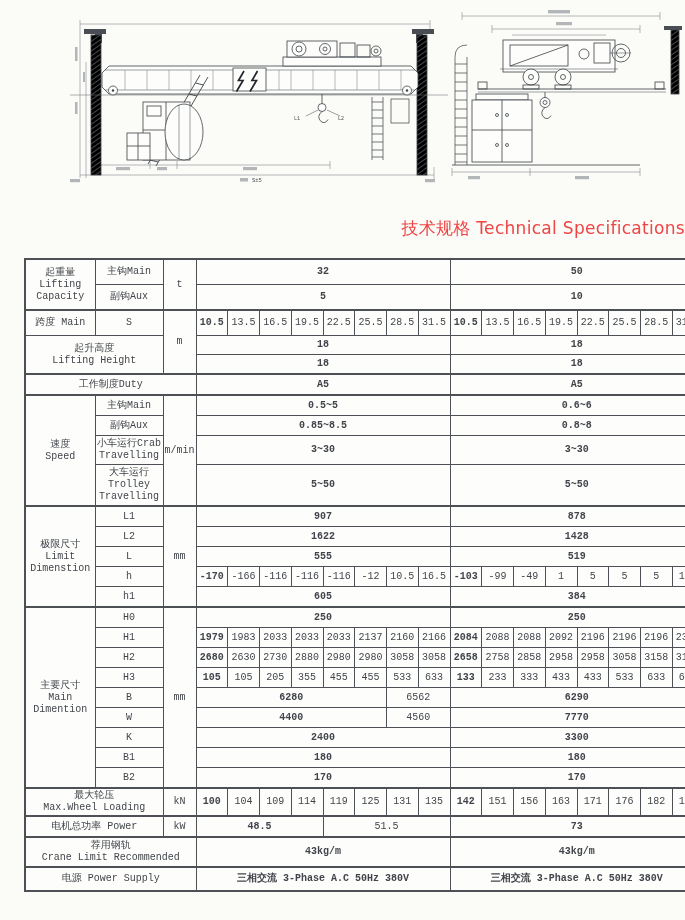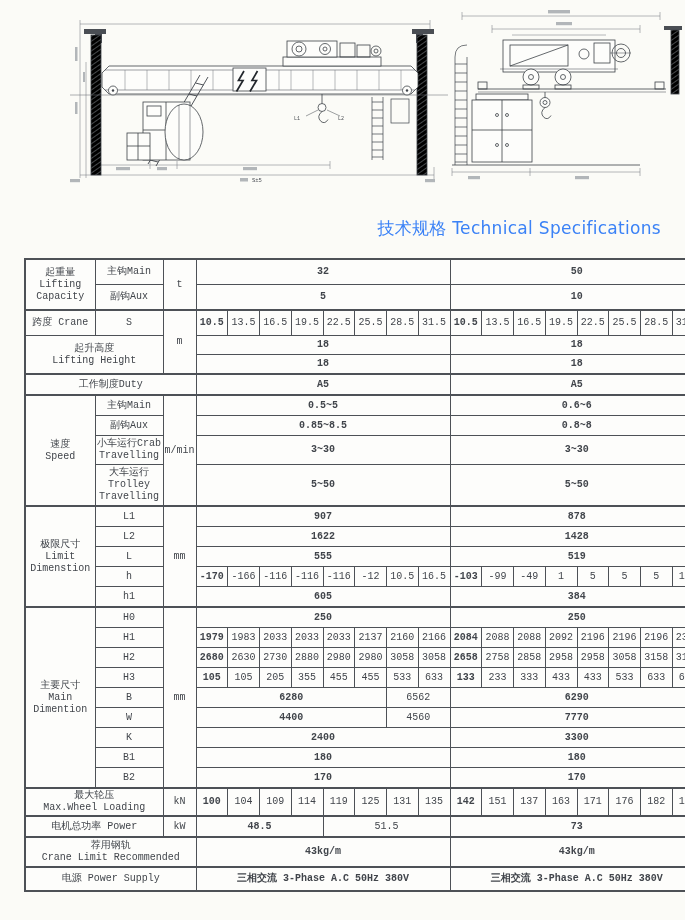--- a/index.html
+++ b/index.html
@@ -1,22 +1,22 @@
 <!DOCTYPE html>
 <html><head>
 <meta charset="utf-8">
 <style>
   html,body{margin:0;padding:0;}
   body{width:685px;height:920px;background:#fbfbf7;overflow:hidden;}
   .sheet{position:relative;width:685px;height:920px;
          font-family:"Liberation Mono","DejaVu Sans Mono",monospace;color:#41454b;}
   .drawing{position:absolute;top:2px;left:0;}
-  .title{position:absolute;top:217px;right:24px;
+  .title{position:absolute;top:217px;right:0;
          font-family:"DejaVu Sans","Liberation Sans",sans-serif;
-         font-size:17px;color:#3b82f6;letter-spacing:.3px;text-align:right;}
+         font-size:17px;color:#ef4444;letter-spacing:.3px;text-align:right;}
   table.spec{position:absolute;top:258px;left:24px;width:681px;
              border-collapse:collapse;table-layout:fixed;
              border:2px solid #4d5156;background:#fdfdfb;padding-left:8px;}
   table.spec td{border:1px solid #4d5156;text-align:center;vertical-align:middle;
                 font-size:10px;line-height:12px;height:19px;padding:0 1px;
                 overflow:hidden;}
   td.lab{white-space:pre-line;}
   td.unit{font-size:9.5px;}
   td.val{white-space:nowrap;}
   tr.sect td{border-top-width:2px;}
@@ -283,21 +283,21 @@
           <td rowspan="2" class="unit">t</td>
           <td colspan="8" class="val dstart">32</td>
           <td colspan="8" class="val half">50</td>
         </tr>
         <tr>
           <td class="lab">副钩Aux</td>
           <td colspan="8" class="val dstart">5</td>
           <td colspan="8" class="val half">10</td>
         </tr>
         <tr class="sect">
-          <td class="lab">跨度 Crane</td>
+          <td class="lab">跨度 Main</td>
           <td class="lab">S</td>
           <td rowspan="3" class="unit">m</td>
           <td class="val dstart">10.5</td>
           <td class="val">13.5</td>
           <td class="val">16.5</td>
           <td class="val">19.5</td>
           <td class="val">22.5</td>
           <td class="val">25.5</td>
           <td class="val">28.5</td>
           <td class="val">31.5</td>
@@ -494,21 +494,21 @@
           <td class="val dstart">100</td>
           <td class="val">104</td>
           <td class="val">109</td>
           <td class="val">114</td>
           <td class="val">119</td>
           <td class="val">125</td>
           <td class="val">131</td>
           <td class="val">135</td>
           <td class="val half">142</td>
           <td class="val">151</td>
-          <td class="val">137</td>
+          <td class="val">156</td>
           <td class="val">163</td>
           <td class="val">171</td>
           <td class="val">176</td>
           <td class="val">182</td>
           <td class="val">189</td>
         </tr>
         <tr class="sect">
           <td colspan="2" class="lab">电机总功率 Power</td>
           <td class="unit">kW</td>
           <td colspan="4" class="val dstart">48.5</td>

